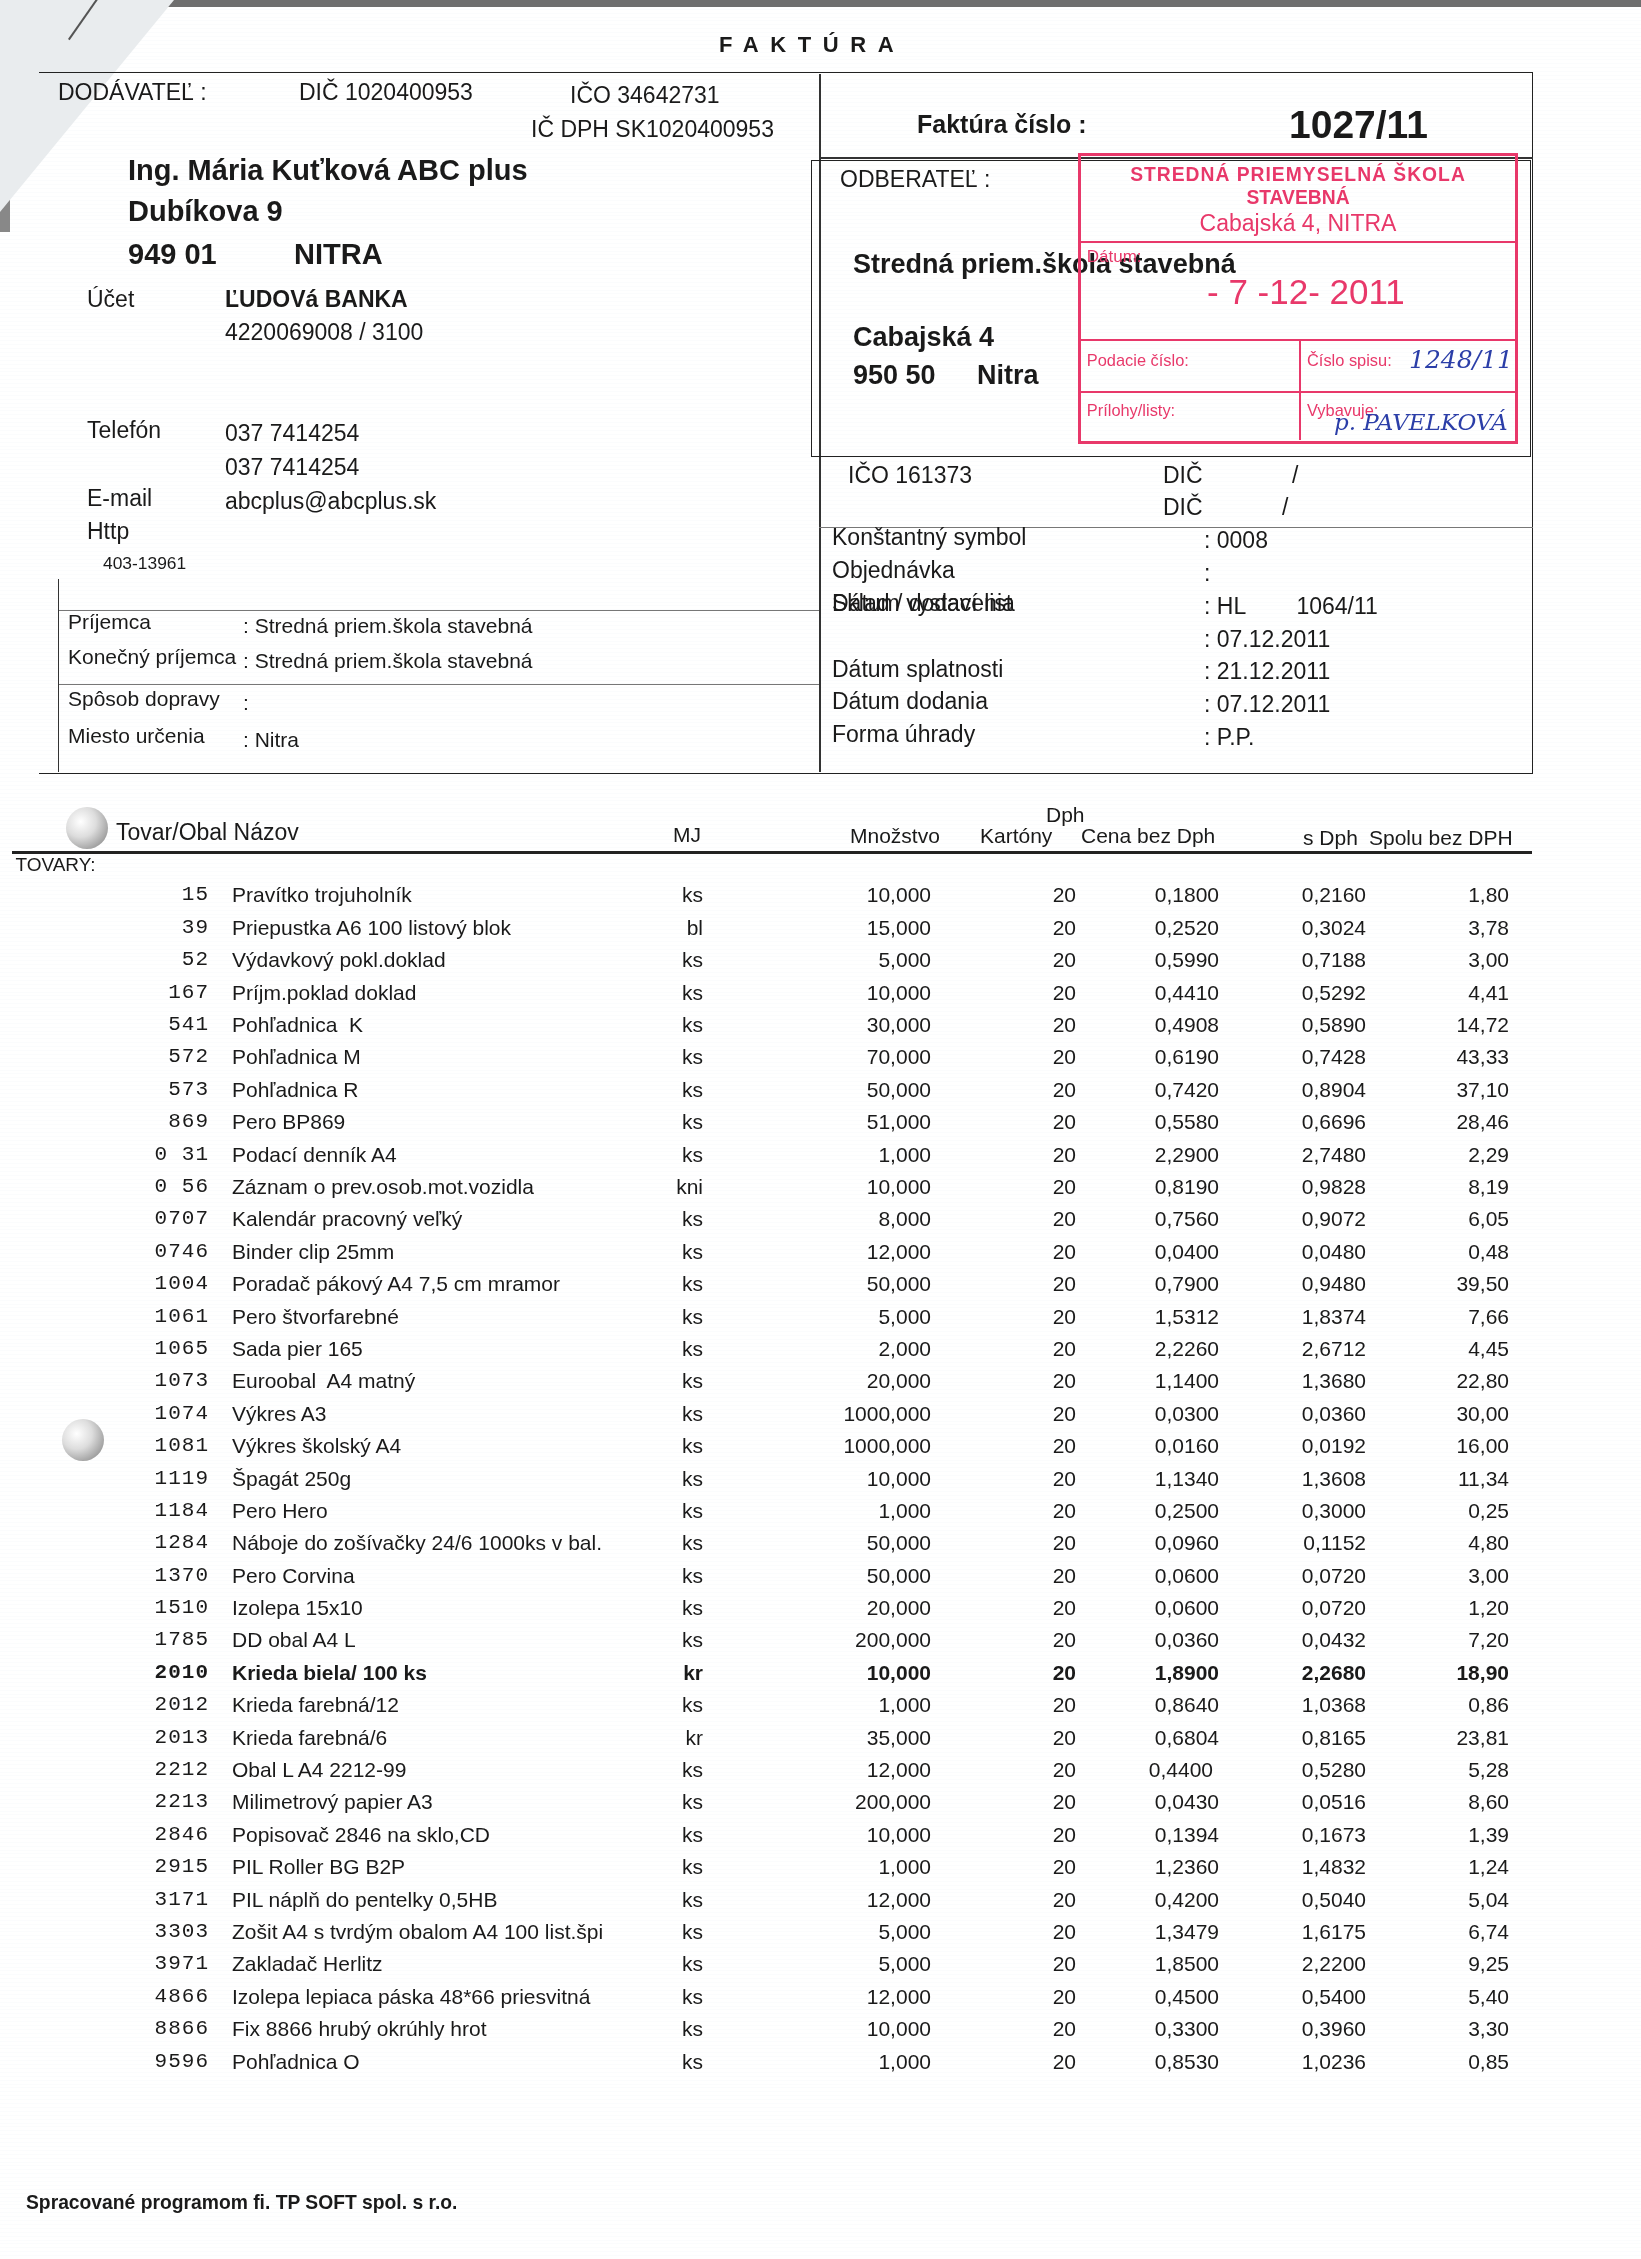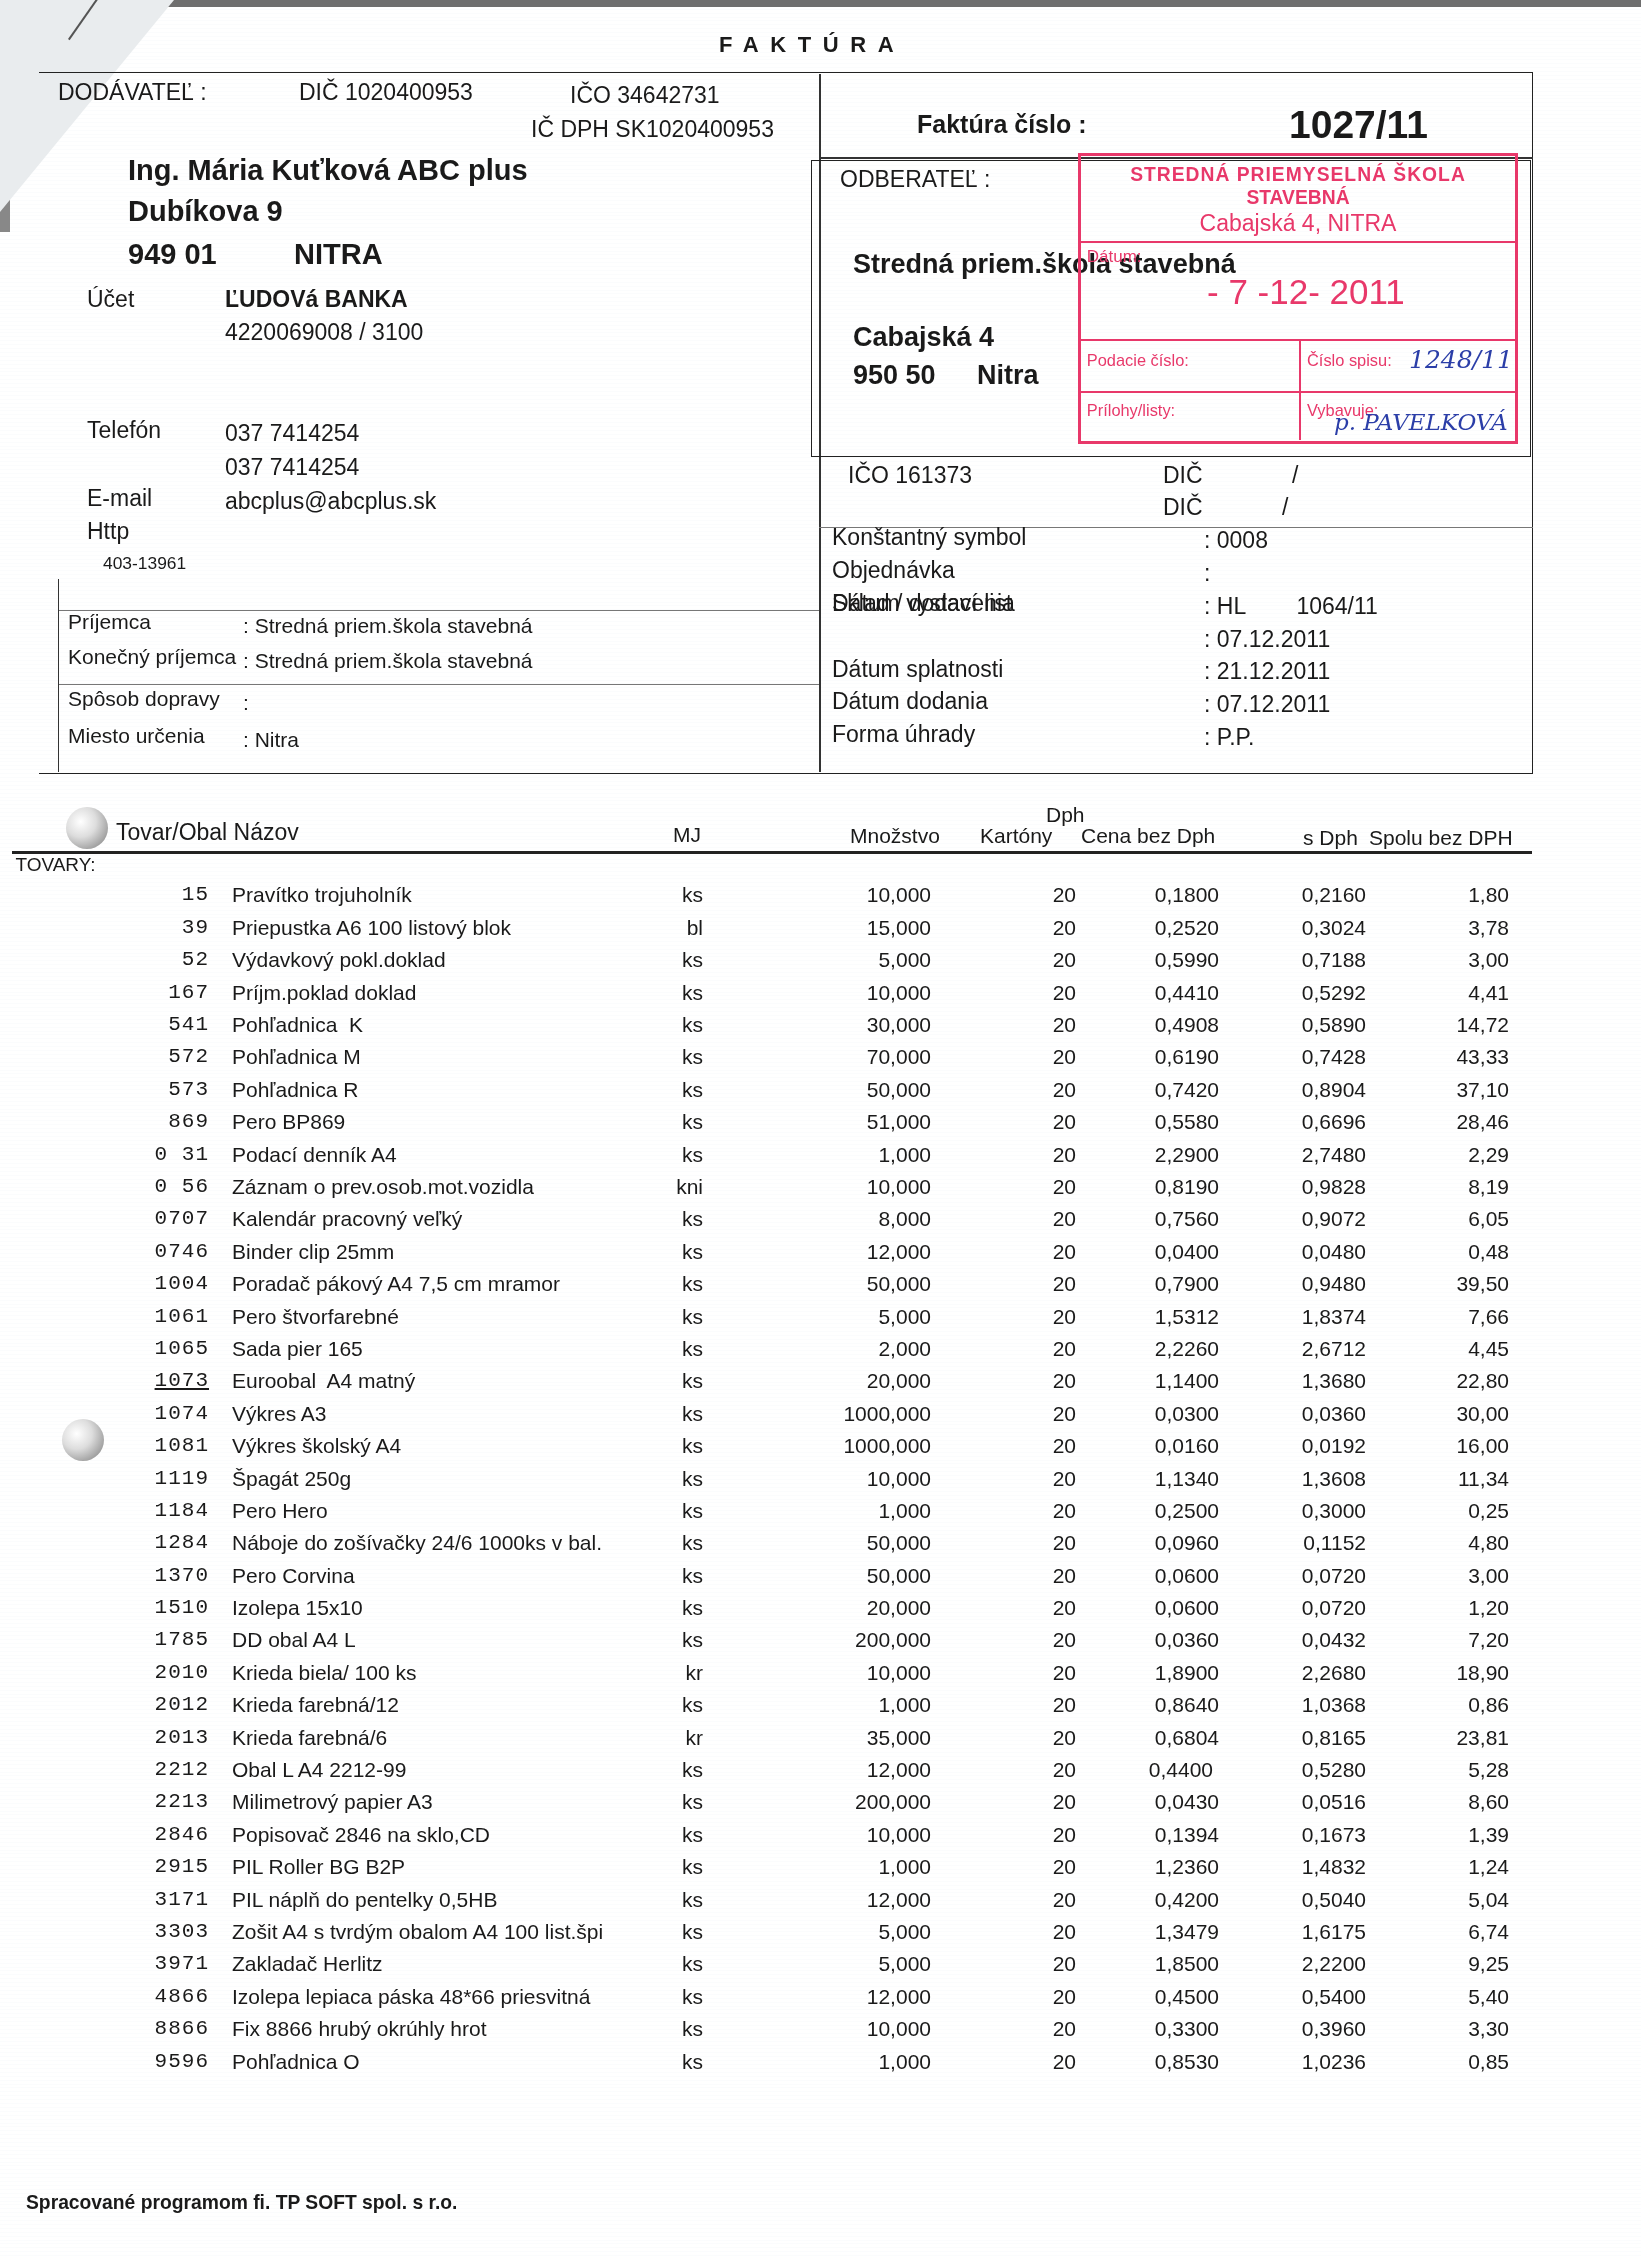--- a/index.html
+++ b/index.html
@@ -289,21 +289,21 @@
         <span class="c code r" style="right: 1432px; white-space: pre;">1065</span>
         <span class="c" style="left: 232px; white-space: pre;">Sada pier 165</span>
         <span class="c r" style="right: 938px; white-space: pre;">ks</span>
         <span class="c r" style="right: 710px; white-space: pre;">2,000</span>
         <span class="c r" style="right: 565px; white-space: pre;">20</span>
         <span class="c r" style="right: 422px; white-space: pre;">2,2260</span>
         <span class="c r" style="right: 275px; white-space: pre;">2,6712</span>
         <span class="c r" style="right: 132px; white-space: pre;">4,45</span>
       </div>
       <div class="row" style="top: 1369px;">
-        <span class="c code r" style="right: 1432px; white-space: pre; text-decoration: underline;">1073</span>
+        <span class="c code r" style="right: 1432px; white-space: pre;">1073</span>
         <span class="c" style="left: 232px; white-space: pre;">Euroobal  A4 matný</span>
         <span class="c r" style="right: 938px; white-space: pre;">ks</span>
         <span class="c r" style="right: 710px; white-space: pre;">20,000</span>
         <span class="c r" style="right: 565px; white-space: pre;">20</span>
         <span class="c r" style="right: 422px; white-space: pre;">1,1400</span>
         <span class="c r" style="right: 275px; white-space: pre;">1,3680</span>
         <span class="c r" style="right: 132px; white-space: pre;">22,80</span>
       </div>
       <div class="row" style="top: 1402px;">
         <span class="c code r" style="right: 1432px; white-space: pre;">1074</span>
@@ -378,21 +378,21 @@
       <div class="row" style="top: 1628px;">
         <span class="c code r" style="right: 1432px; white-space: pre;">1785</span>
         <span class="c" style="left: 232px; white-space: pre;">DD obal A4 L</span>
         <span class="c r" style="right: 938px; white-space: pre;">ks</span>
         <span class="c r" style="right: 710px; white-space: pre;">200,000</span>
         <span class="c r" style="right: 565px; white-space: pre;">20</span>
         <span class="c r" style="right: 422px; white-space: pre;">0,0360</span>
         <span class="c r" style="right: 275px; white-space: pre;">0,0432</span>
         <span class="c r" style="right: 132px; white-space: pre;">7,20</span>
       </div>
-      <div class="row" style="top: 1661px;">
+      <div class="row" style="top: 1661px; font-weight: bold;">
         <span class="c code r" style="right: 1432px; white-space: pre;">2010</span>
         <span class="c" style="left: 232px; white-space: pre;">Krieda biela/ 100 ks</span>
         <span class="c r" style="right: 938px; white-space: pre;">kr</span>
         <span class="c r" style="right: 710px; white-space: pre;">10,000</span>
         <span class="c r" style="right: 565px; white-space: pre;">20</span>
         <span class="c r" style="right: 422px; white-space: pre;">1,8900</span>
         <span class="c r" style="right: 275px; white-space: pre;">2,2680</span>
         <span class="c r" style="right: 132px; white-space: pre;">18,90</span>
       </div>
       <div class="row" style="top: 1693px;">

